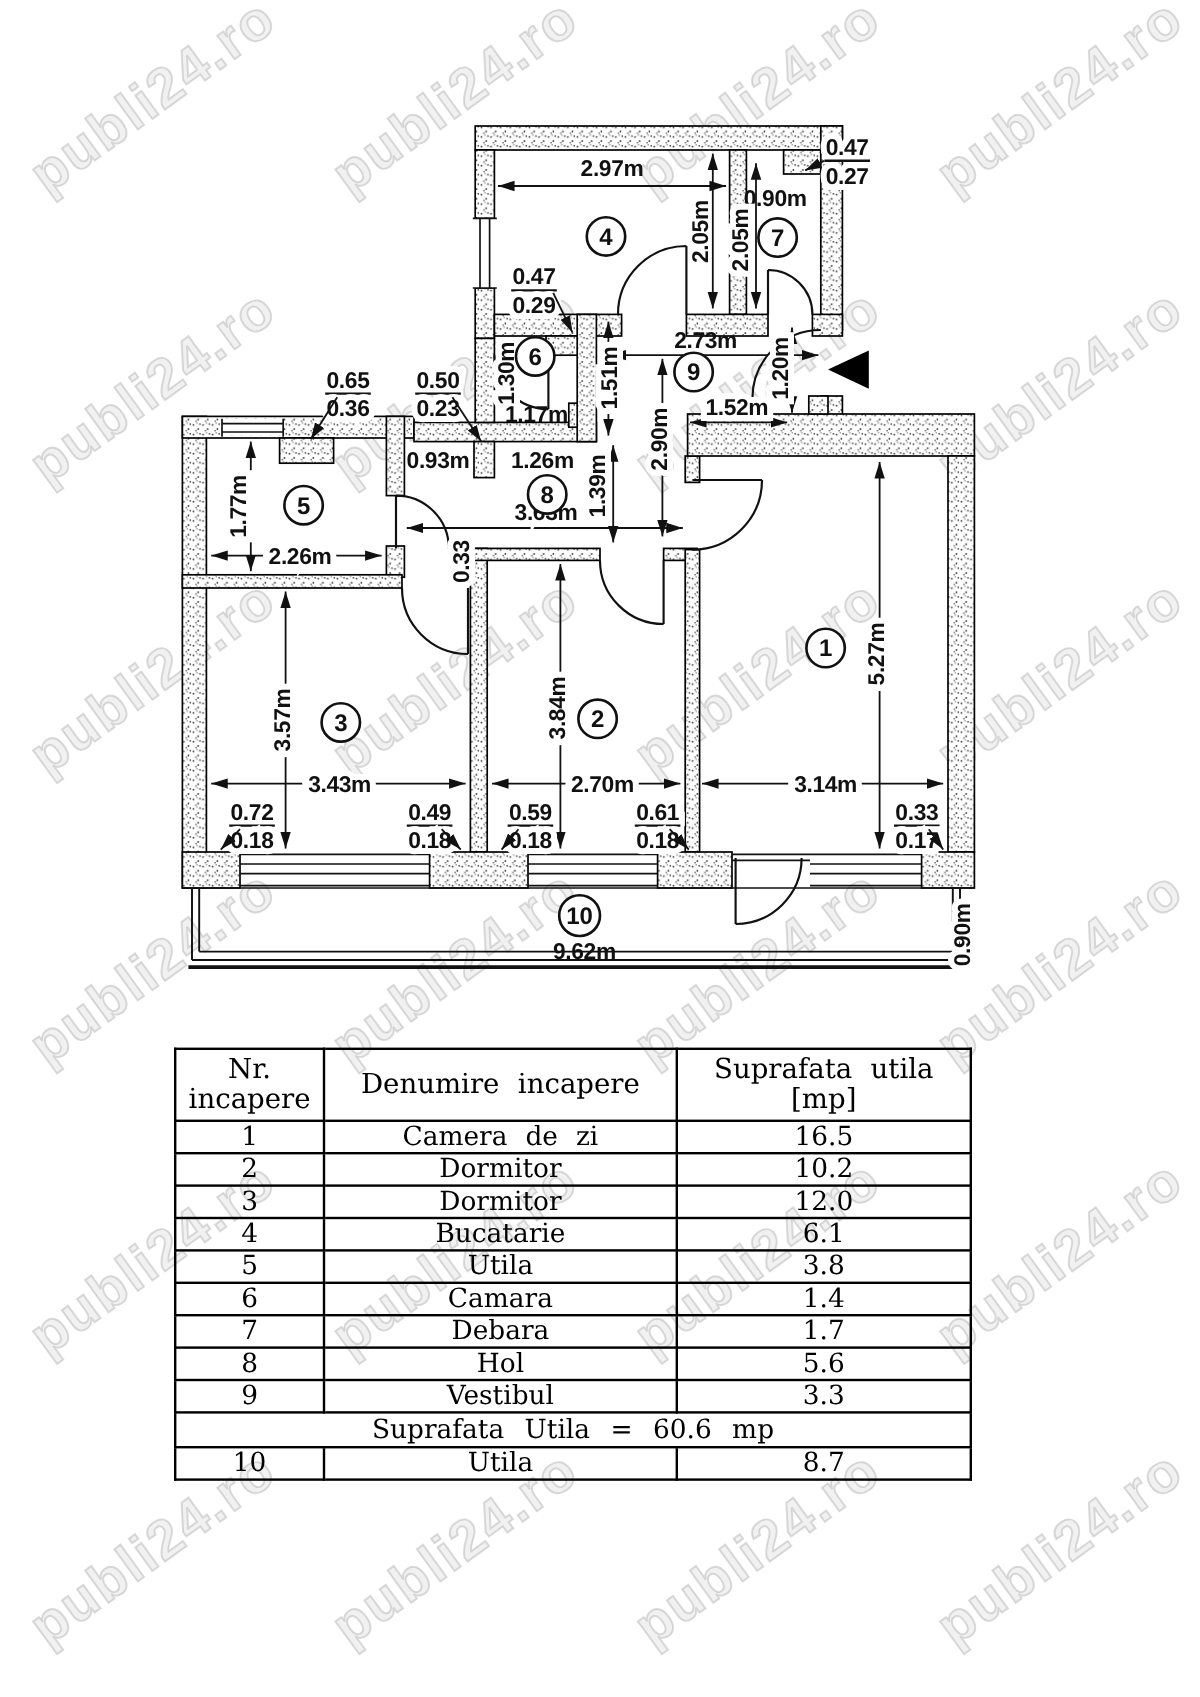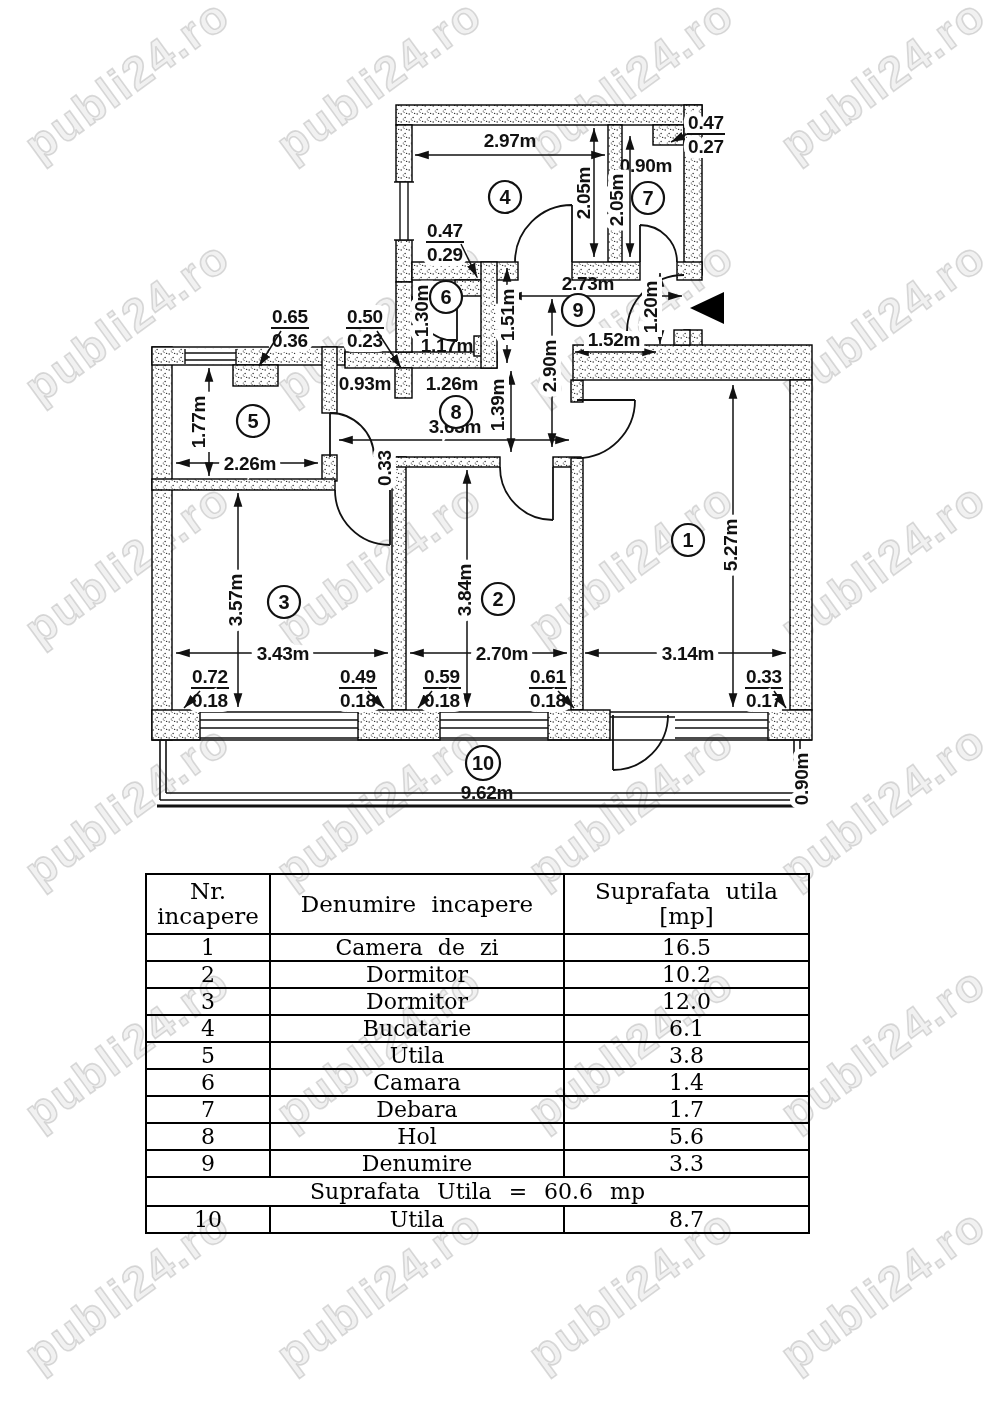--- a/index.html
+++ b/index.html
@@ -348,21 +348,21 @@
           <td class="nm">Debara</td>
           <td>1.7</td>
         </tr>
     <tr>
           <td>8</td>
           <td class="nm">Hol</td>
           <td>5.6</td>
         </tr>
     <tr>
           <td>9</td>
-          <td class="nm">Denumire</td>
+          <td class="nm">Vestibul</td>
           <td>3.3</td>
         </tr>
     <tr class="sum">
           <td colspan="3">Suprafata Utila = 60.6 mp</td>
         </tr>
     <tr>
           <td>10</td>
           <td class="nm">Utila</td>
           <td>8.7</td>
         </tr>

